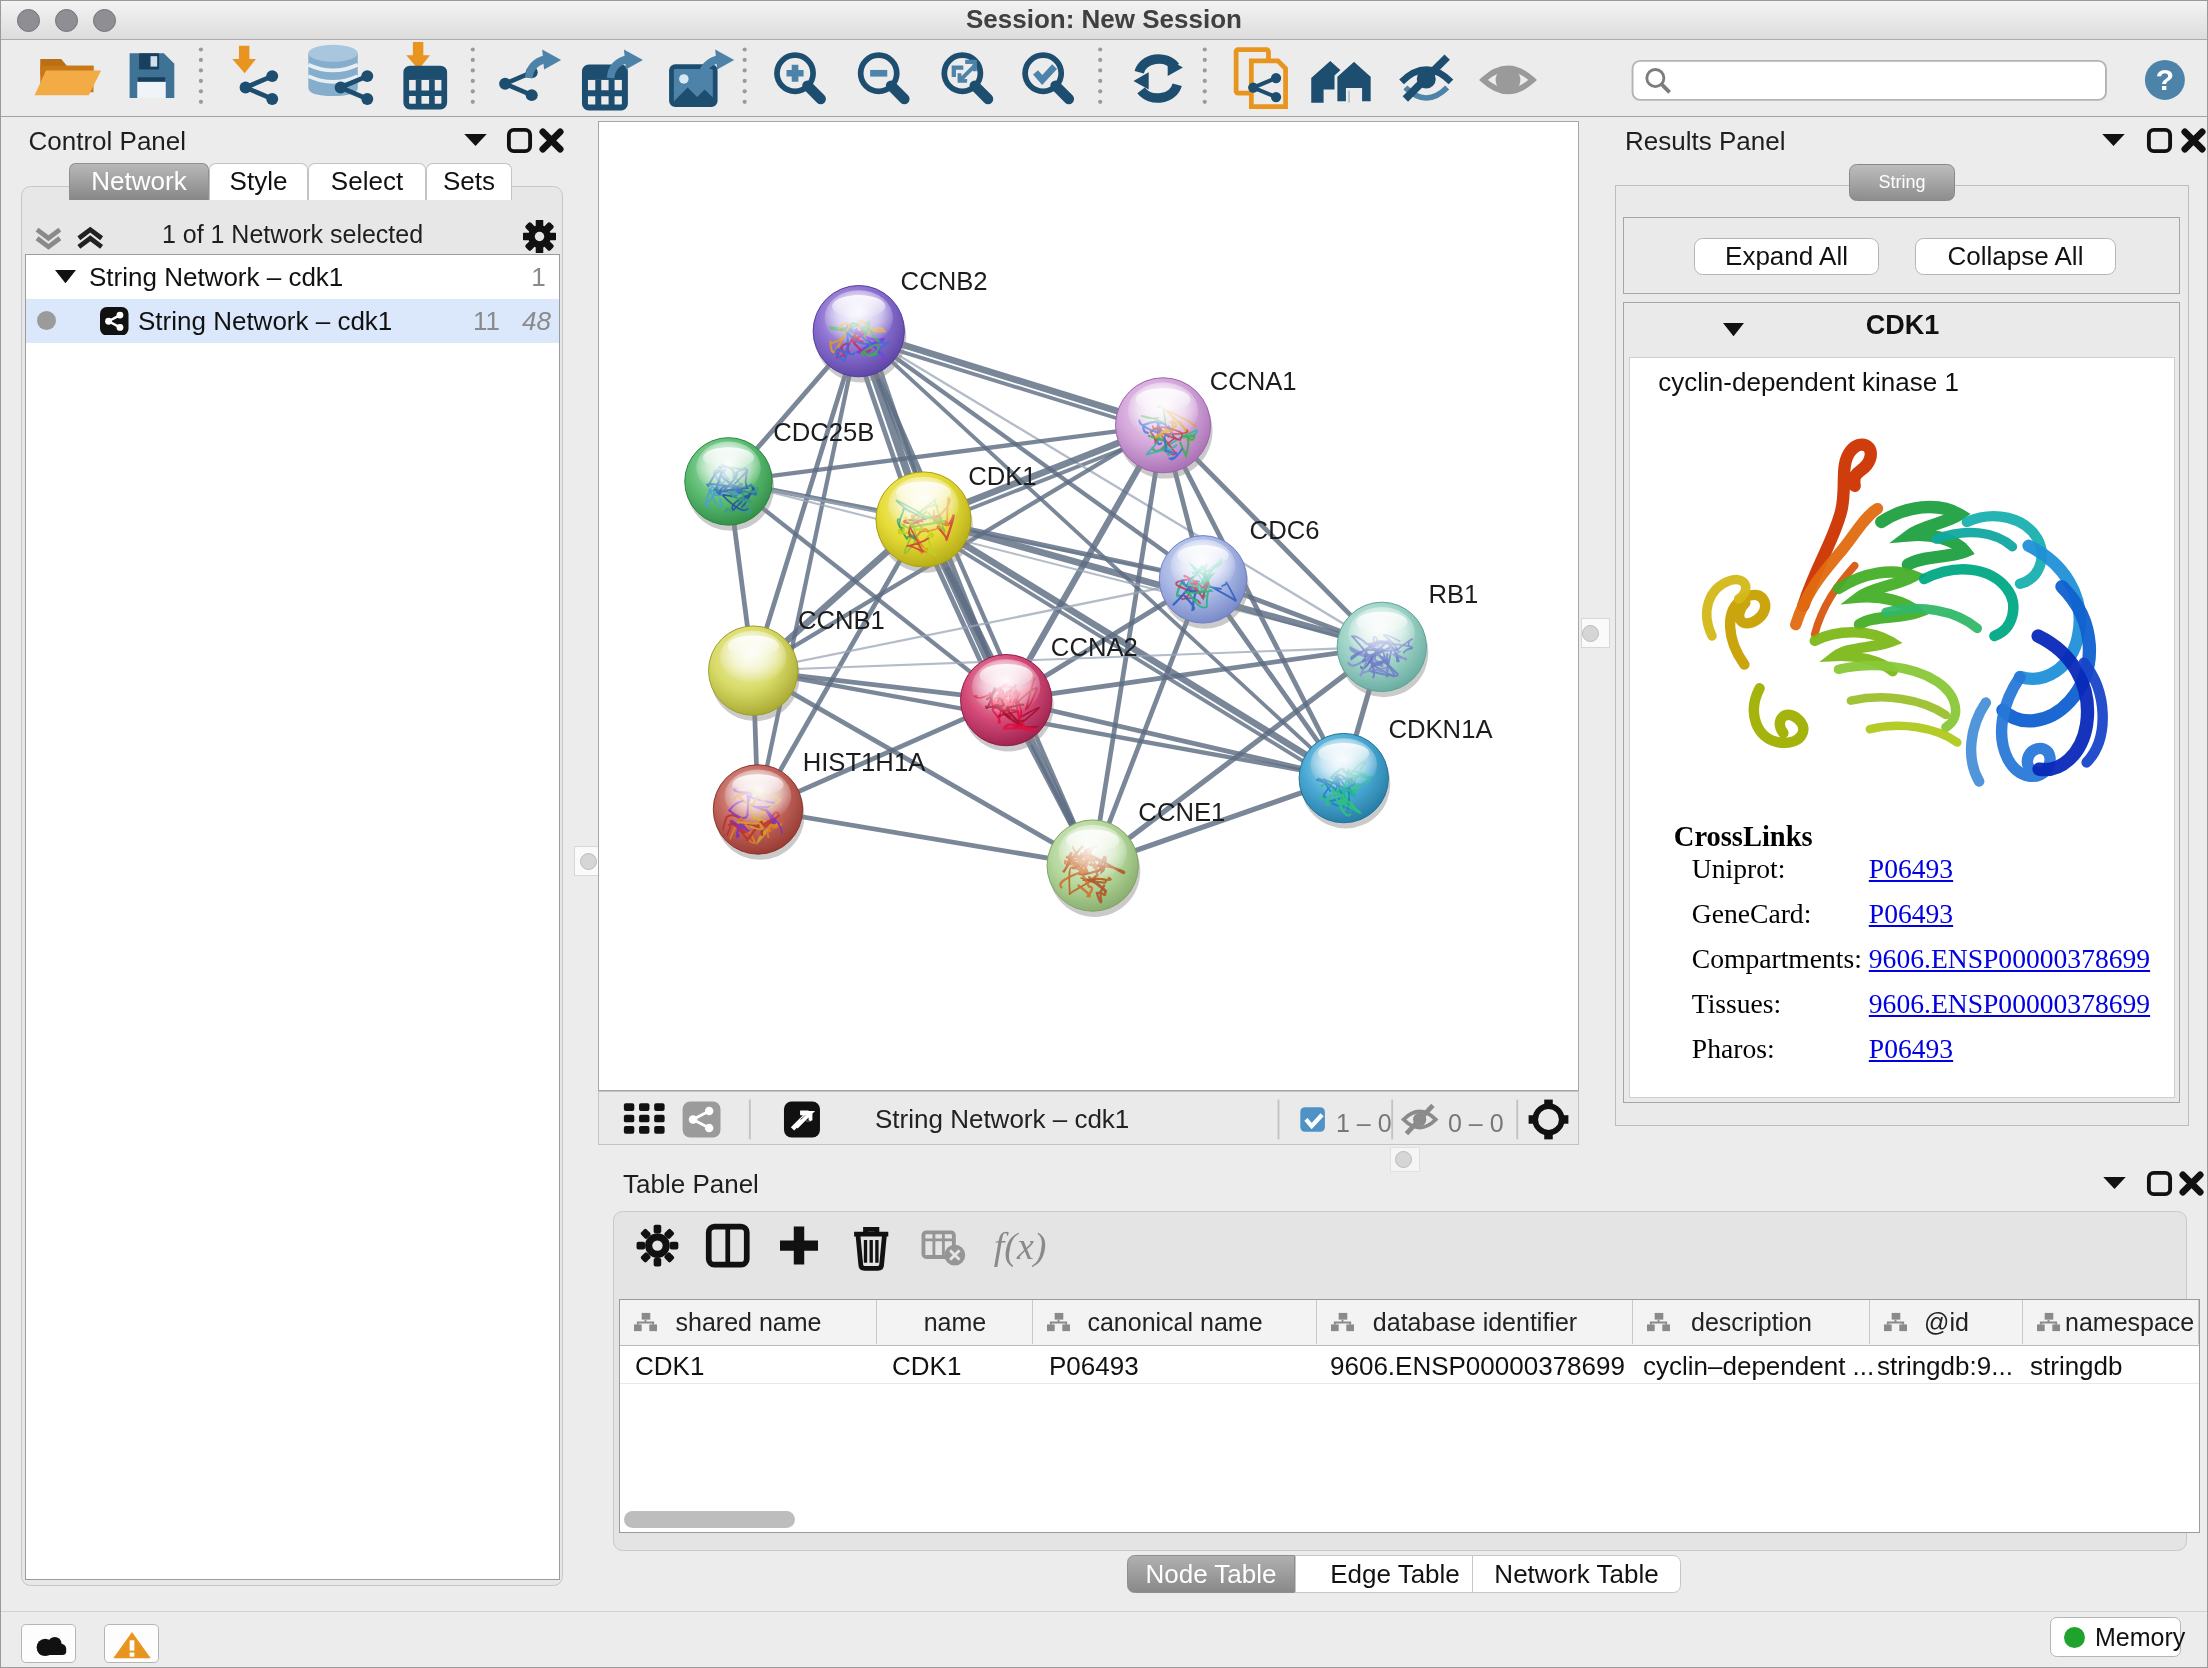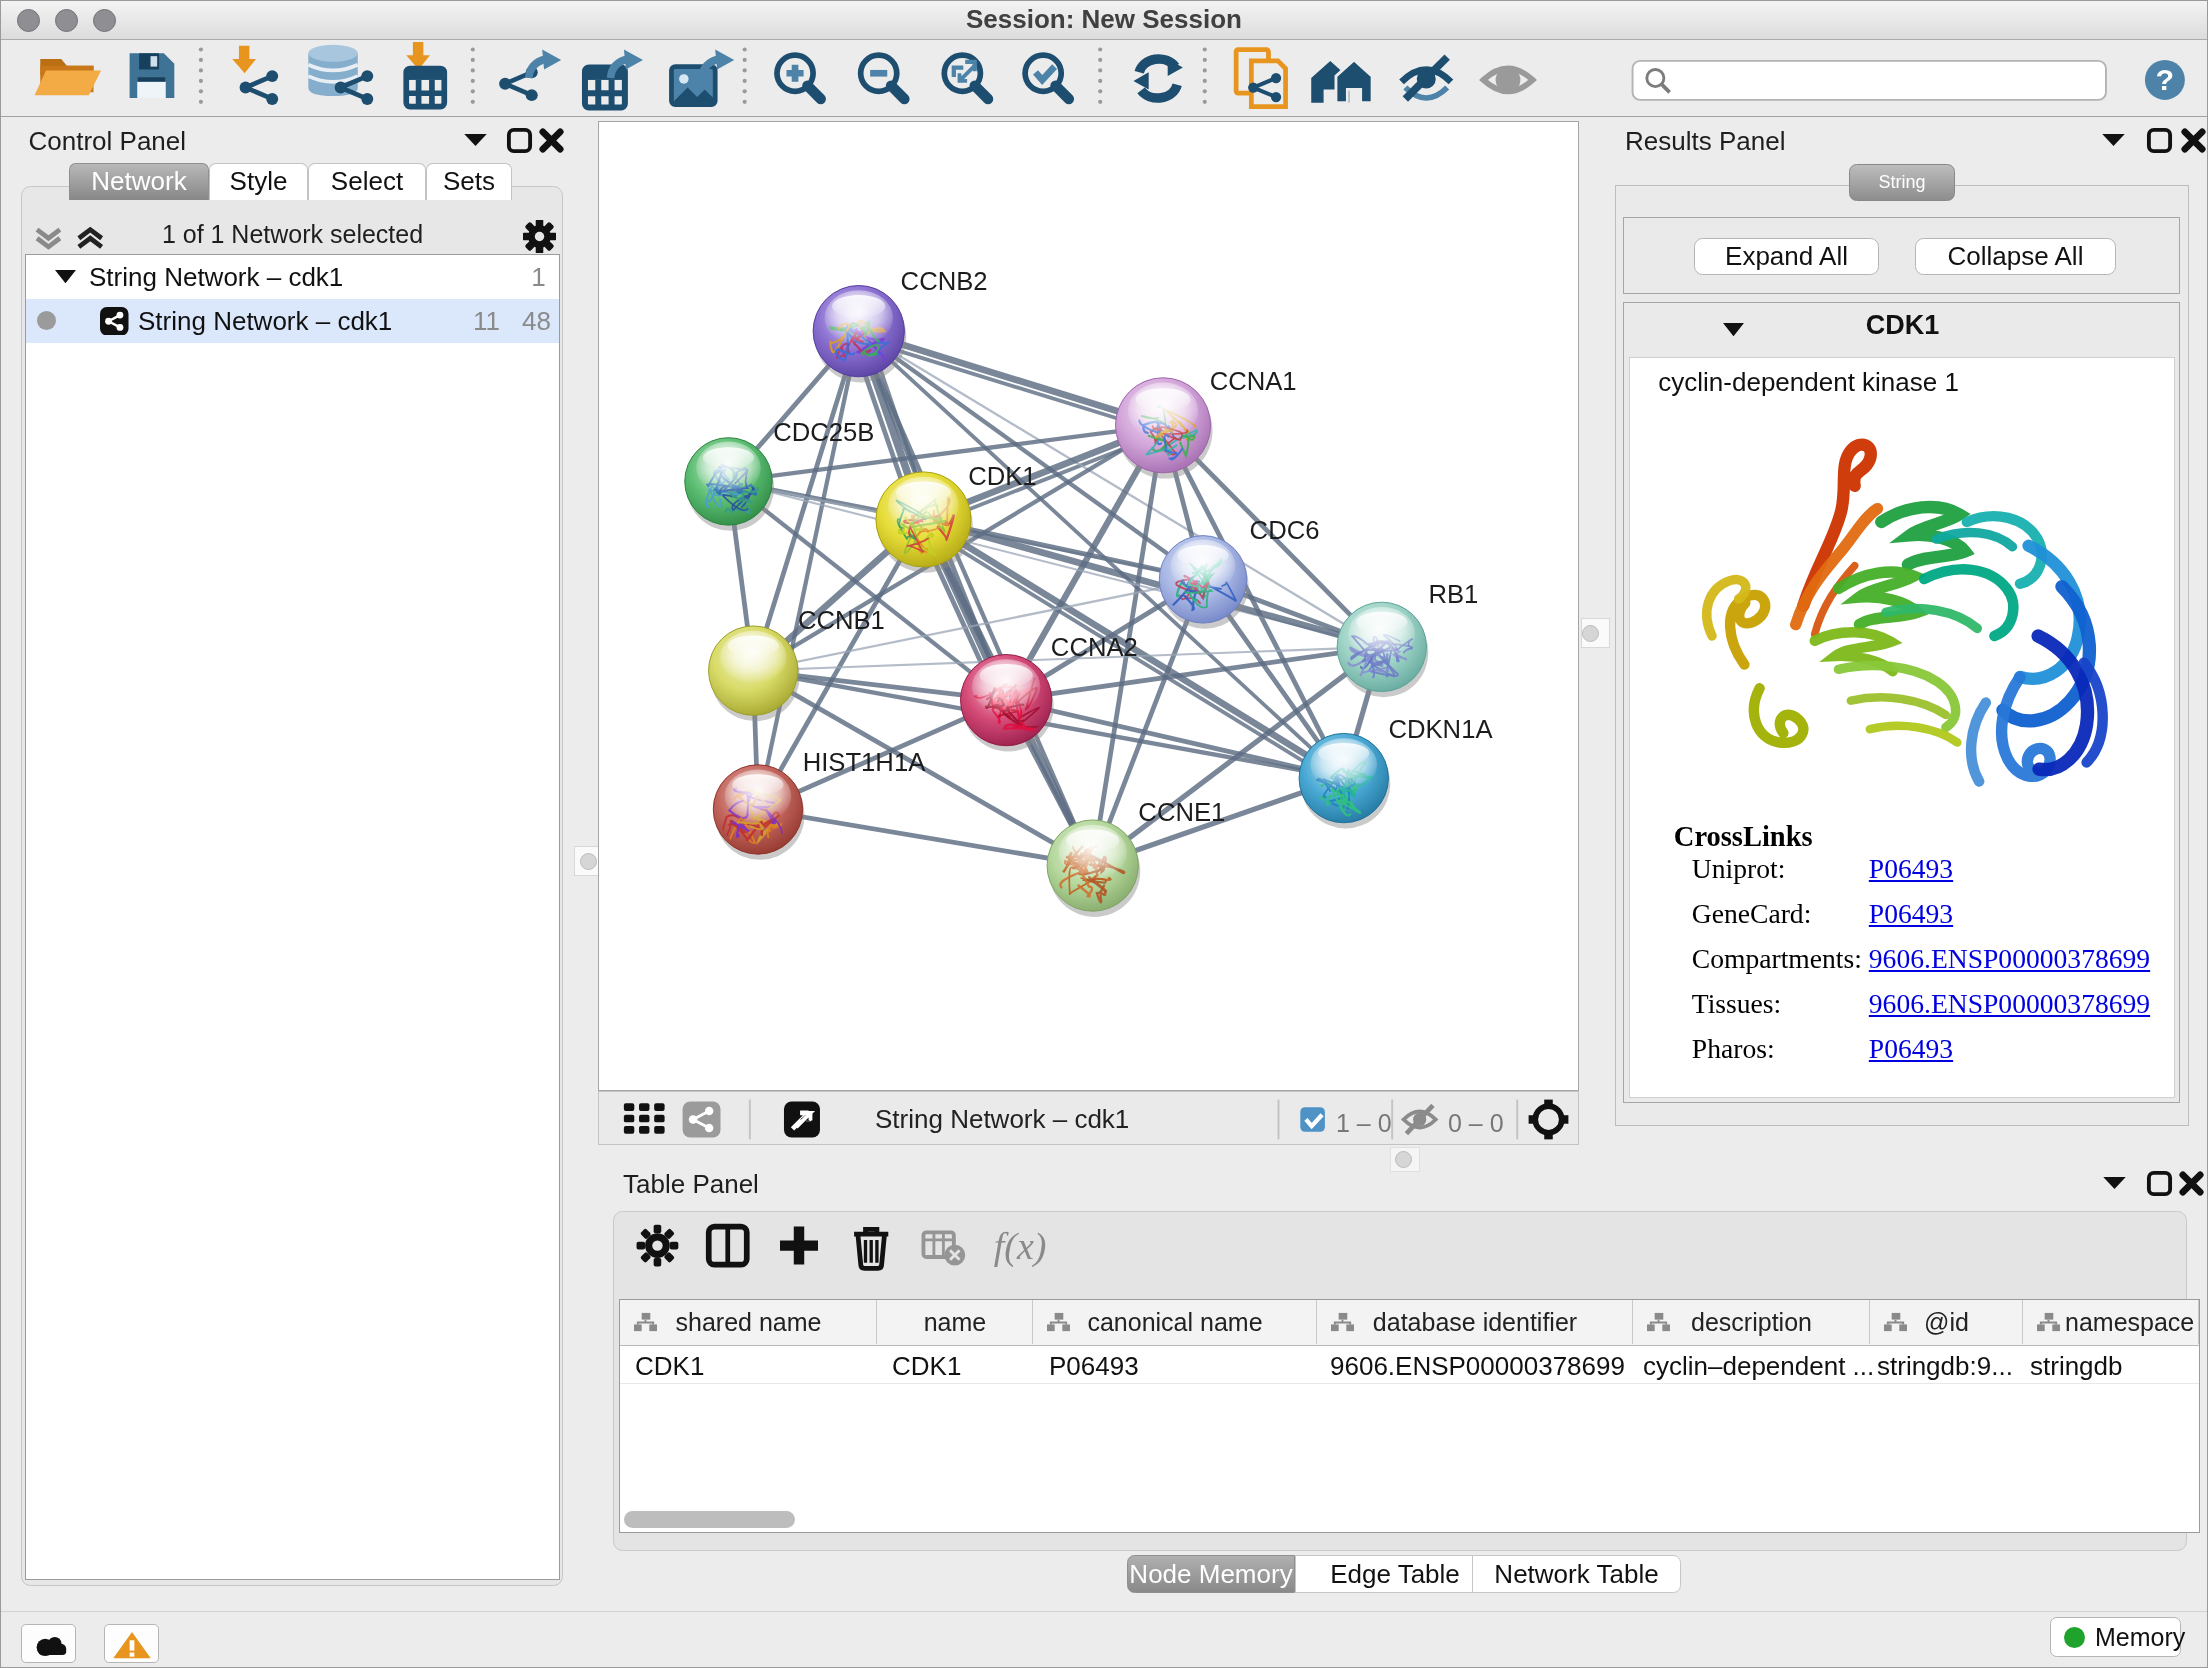--- a/index.html
+++ b/index.html
@@ -258,21 +258,21 @@
       <div class="abs" style="left:11.4px;top:12.4px;width:19px;height:19px;border-radius:50%;background:#9b9b9b;"></div>
       <svg class="abs" style="left:74px;top:7.6px" width="28.5" height="28.5" viewBox="0 0 30 30">
           <rect x="0" y="0" width="30" height="30" rx="7" fill="#111"></rect>
           <circle cx="9" cy="15" r="3.6" fill="#fff"></circle>
           <circle cx="21" cy="8.5" r="3.6" fill="#fff"></circle>
           <circle cx="21" cy="21.5" r="3.6" fill="#fff"></circle>
           <path d="M9 15 L21 8.5 M9 15 L21 21.5" stroke="#fff" stroke-width="2.6"></path>
         </svg>
       <div class="abs" style="left:112px;top:6.7px;font-size:26px;color:#111;">String Network – cdk1</div>
       <div class="abs" style="left:447px;top:6.7px;font-size:26px;color:#8a8a8a;">11</div>
-      <div class="abs" style="left:496px;top:6.7px;font-size:26px;color:#8a8a8a;">48</div>
+      <div class="abs" style="left:496px;top:6.7px;font-size:26px;color:#8a8a8a;font-style:italic;">48</div>
     </div>
   </div>
 </div>
 
 <div class="abs" style="left:574px;top:846px;width:28.5px;height:30px;background:#fafafa;border:1px solid #d8d8d8;"></div>
 <div class="abs" style="left:580px;top:853px;width:17px;height:17px;border-radius:50%;background:#d6d6d6;border:1px solid #bcbcbc;"></div>
 
 <div class="abs" style="left:598px;top:121px;width:981px;height:970px;background:#ffffff;border:1px solid #a6a6a6;"></div>
 <svg width="978" height="969" viewBox="629 127 1028 1019" style="position:absolute;left:598px;top:121px">
 <defs>
@@ -891,21 +891,21 @@
       <div class="abs" style="left:272px;top:4.8px;font-size:26px;color:#111;">CDK1</div>
       <div class="abs" style="left:429px;top:4.8px;font-size:26px;color:#111;">P06493</div>
       <div class="abs" style="left:710px;top:4.8px;font-size:26px;color:#111;">9606.ENSP00000378699</div>
       <div class="abs" style="left:1023px;top:4.8px;font-size:26px;color:#111;">cyclin–dependent ...</div>
       <div class="abs" style="left:1257px;top:4.8px;font-size:26px;color:#111;">stringdb:9...</div>
       <div class="abs" style="left:1410px;top:4.8px;font-size:26px;color:#111;">stringdb</div>
     </div>
     <div class="abs" style="left:3.8px;top:211px;width:171px;height:17px;border-radius:8.6px;background:#bdbdbd;"></div>
   </div>
 
-  <div class="abs" style="left:528px;top:393px;width:168px;height:38px;background:linear-gradient(180deg,#b0b0b0,#898989);border:1px solid #8f8f8f;border-radius:7.6px 0 0 7.6px;color:#fff;font-size:26px;text-align:center;line-height:36px;">Node Memory</div>
+  <div class="abs" style="left:528px;top:393px;width:168px;height:38px;background:linear-gradient(180deg,#b0b0b0,#898989);border:1px solid #8f8f8f;border-radius:7.6px 0 0 7.6px;color:#fff;font-size:26px;text-align:center;line-height:36px;">Node Table</div>
   <div class="abs" style="left:696px;top:393px;width:200px;height:38px;background:#fff;border:1px solid #c6c6c6;color:#111;font-size:26px;text-align:center;line-height:36px;">Edge Table</div>
   <div class="abs" style="left:873px;top:393px;width:209px;height:38px;background:#fff;border:1px solid #c6c6c6;border-radius:0 7.6px 7.6px 0;color:#111;font-size:26px;text-align:center;line-height:36px;">Network Table</div>
 </div>
 
 <div class="abs" style="left:0;top:1611px;width:2208px;height:57px;background:#ececec;border-top:1px solid #d2d2d2;">
   <div class="abs" style="left:21px;top:12.4px;width:55px;height:39px;background:#fdfdfd;border:1.9px solid #b5b5b5;border-radius:4.8px;"></div>
     <svg class="abs" style="left:28.5px;top:21px" width="42" height="25" viewBox="0 0 44 26">
       <g fill="#111">
         <circle cx="17" cy="15" r="9"></circle>
         <circle cx="27" cy="11" r="7"></circle>

